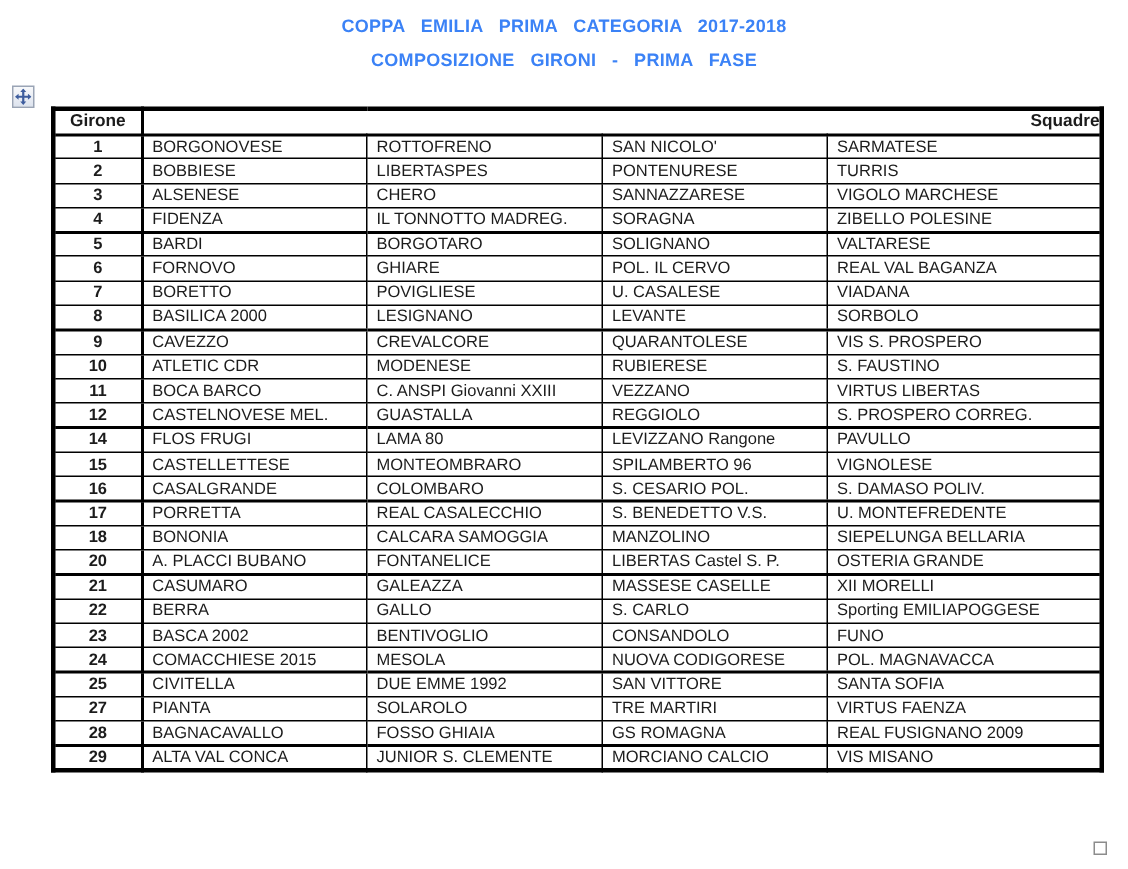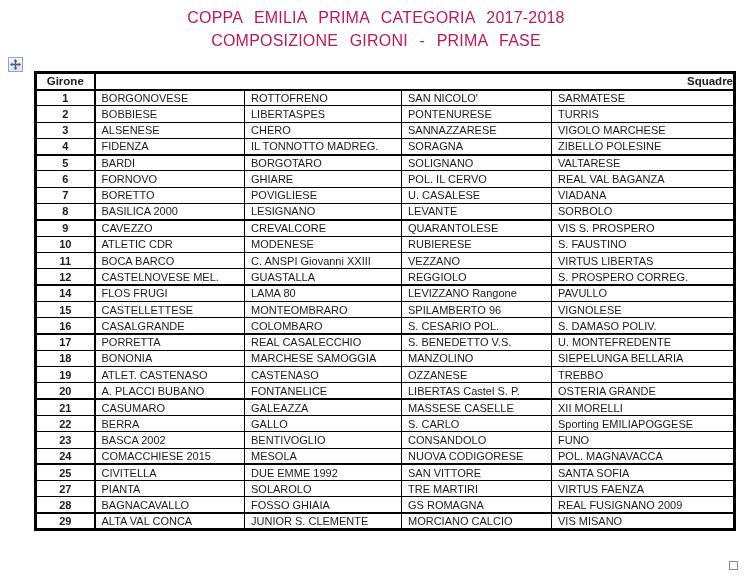--- a/index.html
+++ b/index.html
@@ -13,23 +13,23 @@
     font-family: "Liberation Sans", sans-serif;
     position: relative;
     overflow: hidden;
   }
   .title-block {
     position: absolute;
     top: 6px;
     left: 11px;
     width: 730px;
     text-align: center;
-    color: #be185d;
-    font-weight: 400;
-    font-size: 16px;
+    color: #3b82f6;
+    font-weight: 700;
+    font-size: 12px;
     line-height: 23px;
     letter-spacing: 0.2px;
     word-spacing: 7px;
     white-space: nowrap;
   }
   .move-handle {
     position: absolute;
     left: 8px;
     top: 57px;
     width: 13px;
@@ -229,30 +229,23 @@
       <tr>
     <td class="col-girone">17</td>
     <td class="team">PORRETTA</td>
     <td class="team">REAL CASALECCHIO</td>
     <td class="team">S. BENEDETTO V.S.</td>
     <td class="team">U. MONTEFREDENTE</td>
   </tr>
       <tr>
     <td class="col-girone">18</td>
     <td class="team">BONONIA</td>
-    <td class="team">MARCHESE SAMOGGIA</td>
+    <td class="team">CALCARA SAMOGGIA</td>
     <td class="team">MANZOLINO</td>
     <td class="team">SIEPELUNGA BELLARIA</td>
-  </tr>
-      <tr>
-    <td class="col-girone">19</td>
-    <td class="team">ATLET. CASTENASO</td>
-    <td class="team">CASTENASO</td>
-    <td class="team">OZZANESE</td>
-    <td class="team">TREBBO</td>
   </tr>
       <tr class="group-end">
     <td class="col-girone">20</td>
     <td class="team">A. PLACCI BUBANO</td>
     <td class="team">FONTANELICE</td>
     <td class="team">LIBERTAS Castel S. P.</td>
     <td class="team">OSTERIA GRANDE</td>
   </tr>
       <tr>
     <td class="col-girone">21</td>

